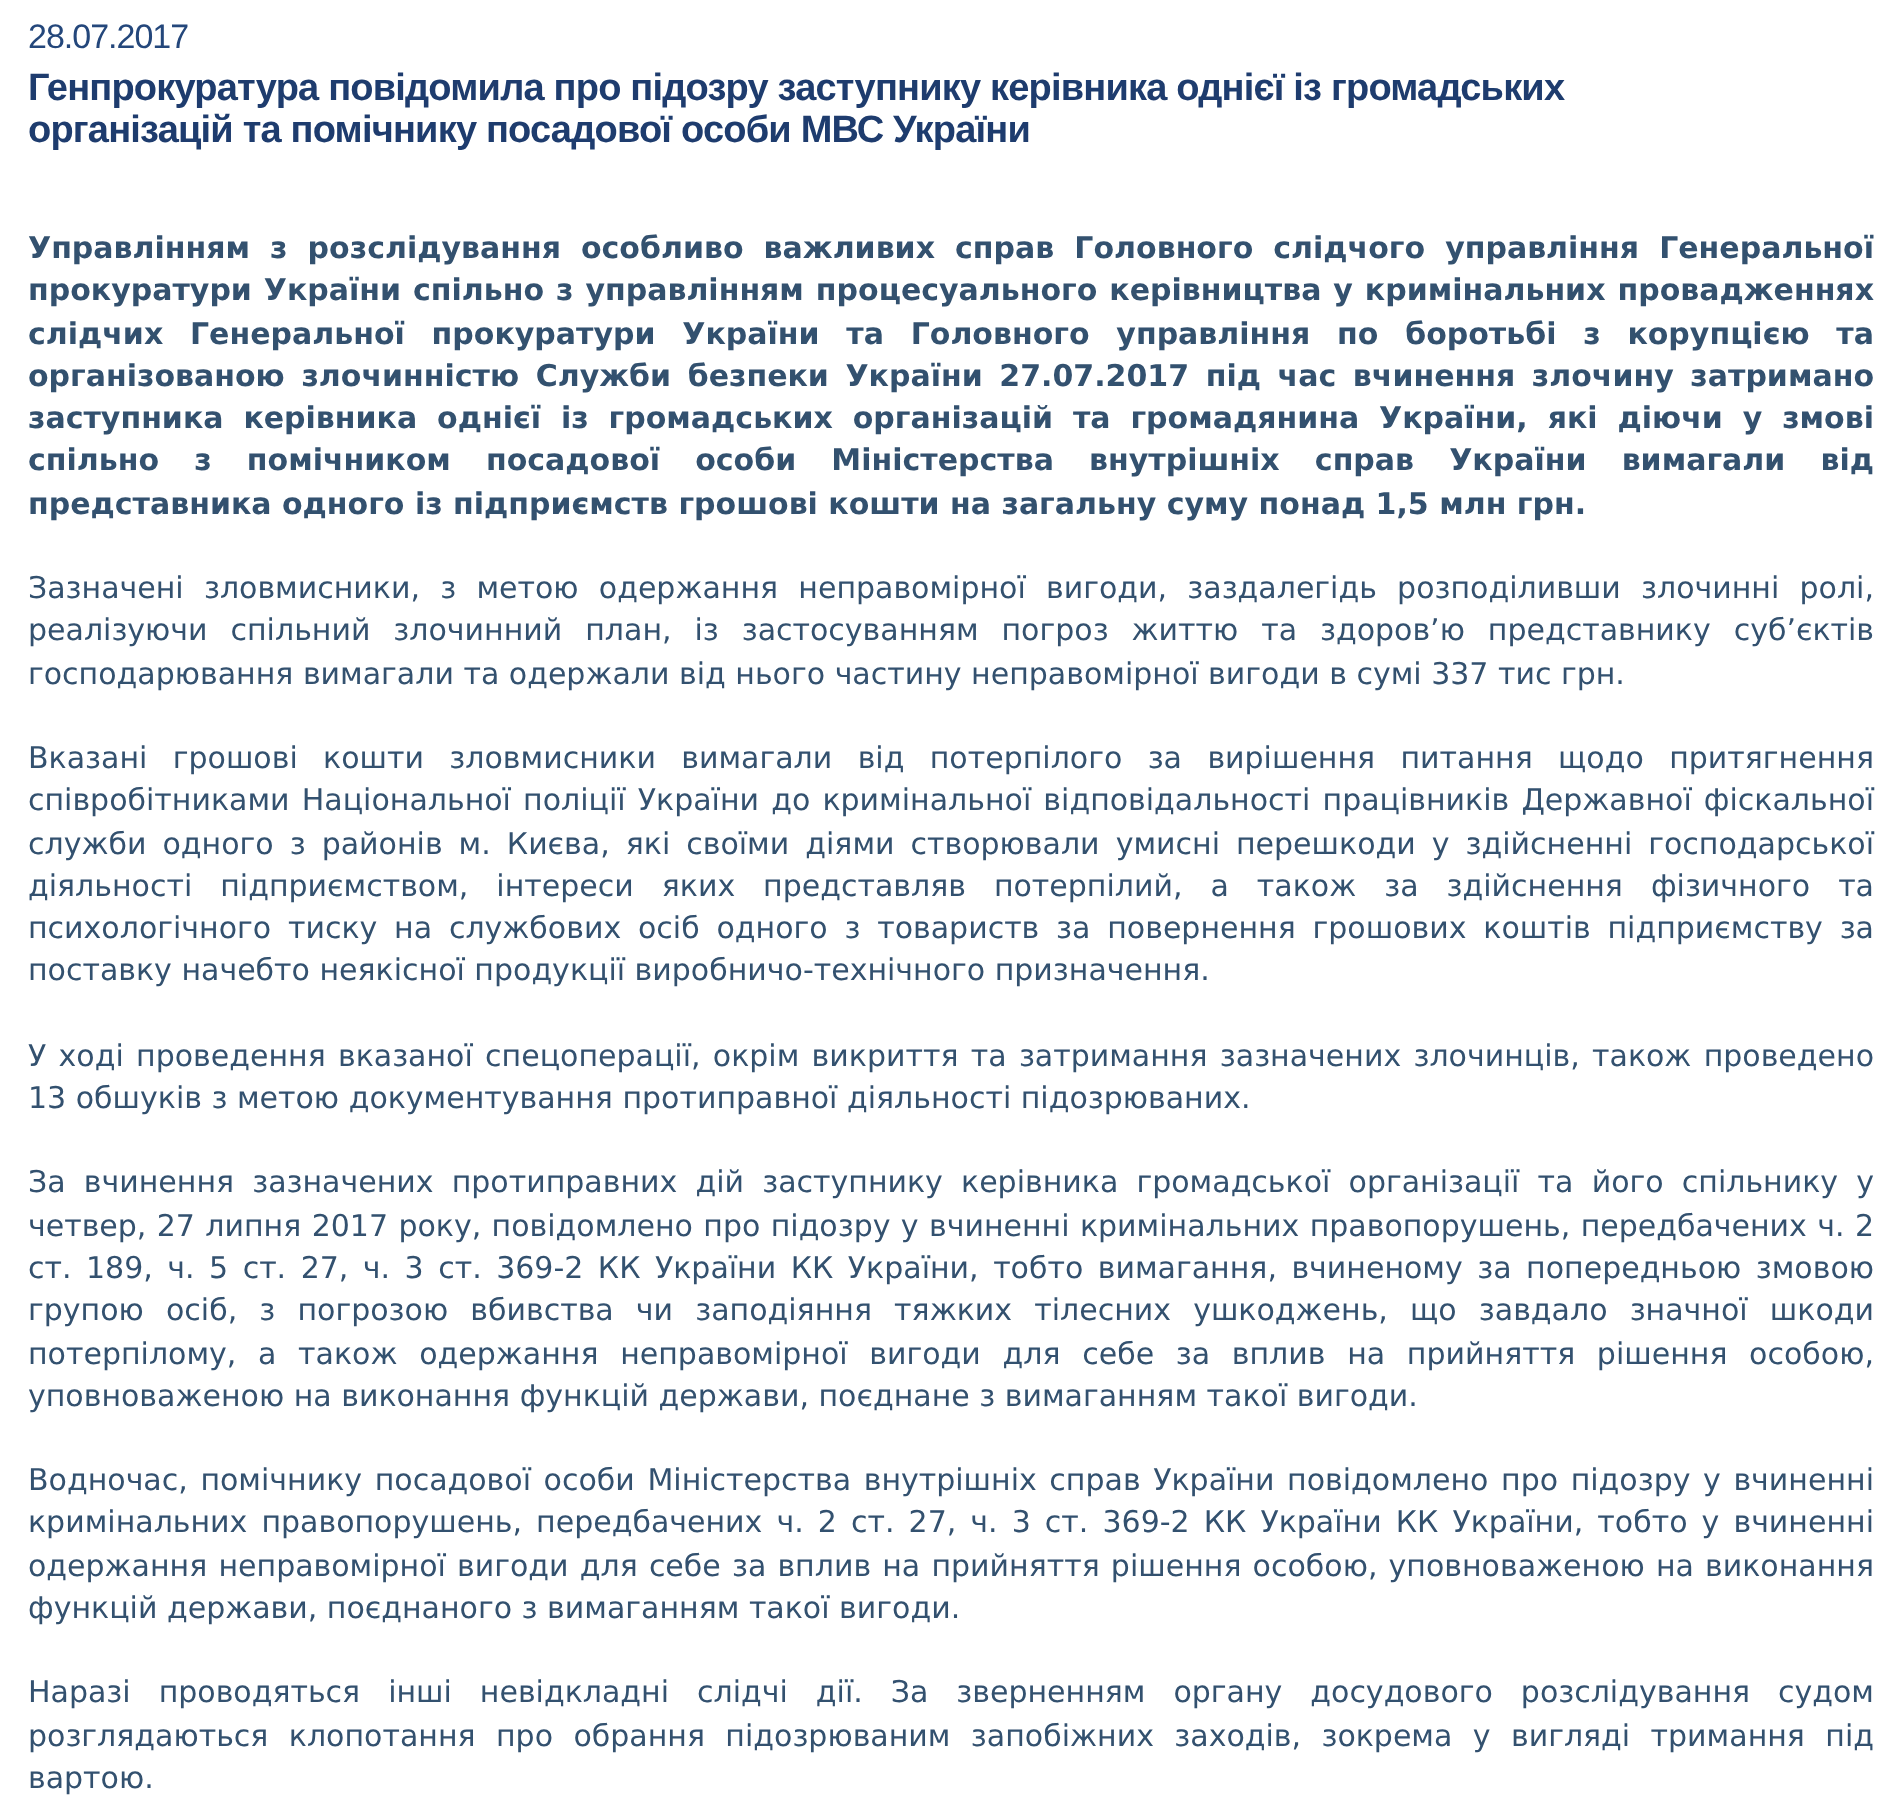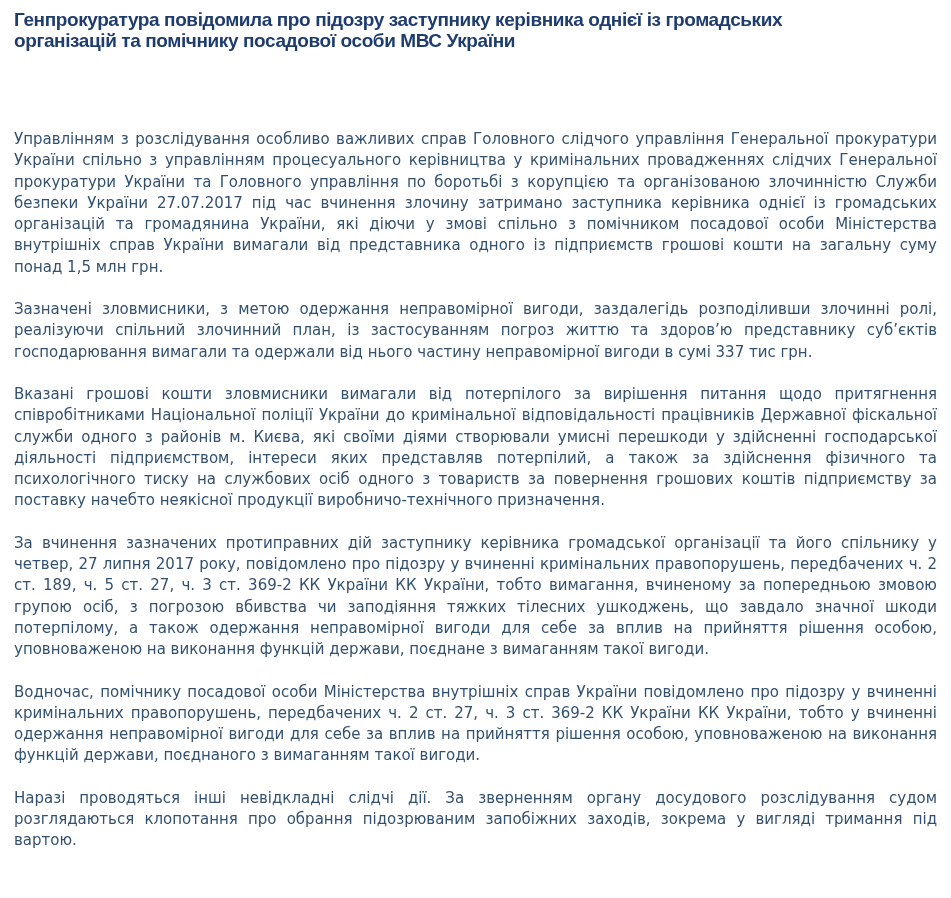--- a/index.html
+++ b/index.html
@@ -22,42 +22,44 @@
     margin-bottom: 5px;
   }
   .title {
     font-family: "Liberation Sans", sans-serif;
     font-size: 19px;
     font-weight: 700;
     letter-spacing: -0.4px;
     line-height: 21px;
     color: #1e3c6e;
     max-width: 860px;
-    margin-bottom: 78px;
+    margin-bottom: 38px;
   }
   .body-text .body-para {
     font-family: "DejaVu Sans", sans-serif;
     font-size: 15px;
     line-height: 21.3px;
     color: #33516f;
     text-align: justify;
     margin: 21px 0;
   }
-  .body-text .body-para:first-child { margin-top: 10px; }
+  .body-text .body-para:first-child { margin-top: 10px; font-weight: bold; }
 </style>
 </head>
 <body>
 
 <div class="page">
 
+  <div class="date">28.07.2017</div>
 
   <h1 class="title">Генпрокуратура повідомила про підозру заступнику керівника однієї із громадських організацій та помічнику посадової особи МВС України</h1>
 
   <div class="body-text">
       <p class="body-para">Управлінням з розслідування особливо важливих справ Головного слідчого управління Генеральної прокуратури України спільно з управлінням процесуального керівництва у кримінальних провадженнях слідчих Генеральної прокуратури України та Головного управління по боротьбі з корупцією та організованою злочинністю Служби безпеки України 27.07.2017 під час вчинення злочину затримано заступника керівника однієї із громадських організацій та громадянина України, які діючи у змові спільно з помічником посадової особи Міністерства внутрішніх справ України вимагали від представника одного із підприємств грошові кошти на загальну суму понад 1,5 млн грн.</p>
       <p class="body-para">Зазначені зловмисники, з метою одержання неправомірної вигоди, заздалегідь розподіливши злочинні ролі, реалізуючи спільний злочинний план, із застосуванням погроз життю та здоров’ю представнику суб’єктів господарювання вимагали та одержали від нього частину неправомірної вигоди в сумі 337 тис грн.</p>
       <p class="body-para">Вказані грошові кошти зловмисники вимагали від потерпілого за вирішення питання щодо притягнення співробітниками Національної поліції України до кримінальної відповідальності працівників Державної фіскальної служби одного з районів м. Києва, які своїми діями створювали умисні перешкоди у здійсненні господарської діяльності підприємством, інтереси яких представляв потерпілий, а також за здійснення фізичного та психологічного тиску на службових осіб одного з товариств за повернення грошових коштів підприємству за поставку начебто неякісної продукції виробничо-технічного призначення.</p>
+      <p class="body-para">У ході проведення вказаної спецоперації, окрім викриття та затримання зазначених злочинців, також проведено 13 обшуків з метою документування протиправної діяльності підозрюваних.</p>
       <p class="body-para">За вчинення зазначених протиправних дій заступнику керівника громадської організації та його спільнику у четвер, 27 липня 2017 року, повідомлено про підозру у вчиненні кримінальних правопорушень, передбачених ч. 2 ст. 189, ч. 5 ст. 27, ч. 3 ст. 369-2 КК України КК України, тобто вимагання, вчиненому за попередньою змовою групою осіб, з погрозою вбивства чи заподіяння тяжких тілесних ушкоджень, що завдало значної шкоди потерпілому, а також одержання неправомірної вигоди для себе за вплив на прийняття рішення особою, уповноваженою на виконання функцій держави, поєднане з вимаганням такої вигоди.</p>
       <p class="body-para">Водночас, помічнику посадової особи Міністерства внутрішніх справ України повідомлено про підозру у вчиненні кримінальних правопорушень, передбачених ч. 2 ст. 27, ч. 3 ст. 369-2 КК України КК України, тобто у вчиненні одержання неправомірної вигоди для себе за вплив на прийняття рішення особою, уповноваженою на виконання функцій держави, поєднаного з вимаганням такої вигоди.</p>
       <p class="body-para">Наразі проводяться інші невідкладні слідчі дії. За зверненням органу досудового розслідування судом розглядаються клопотання про обрання підозрюваним запобіжних заходів, зокрема у вигляді тримання під вартою.</p>
     </div>
 
 </div>
 
 </body></html>

